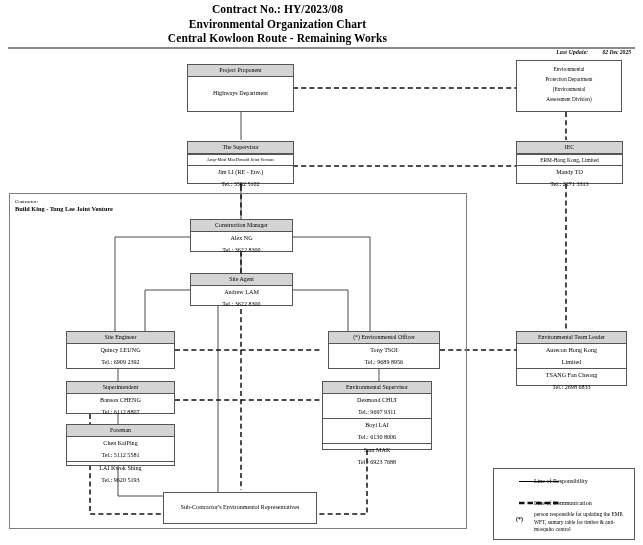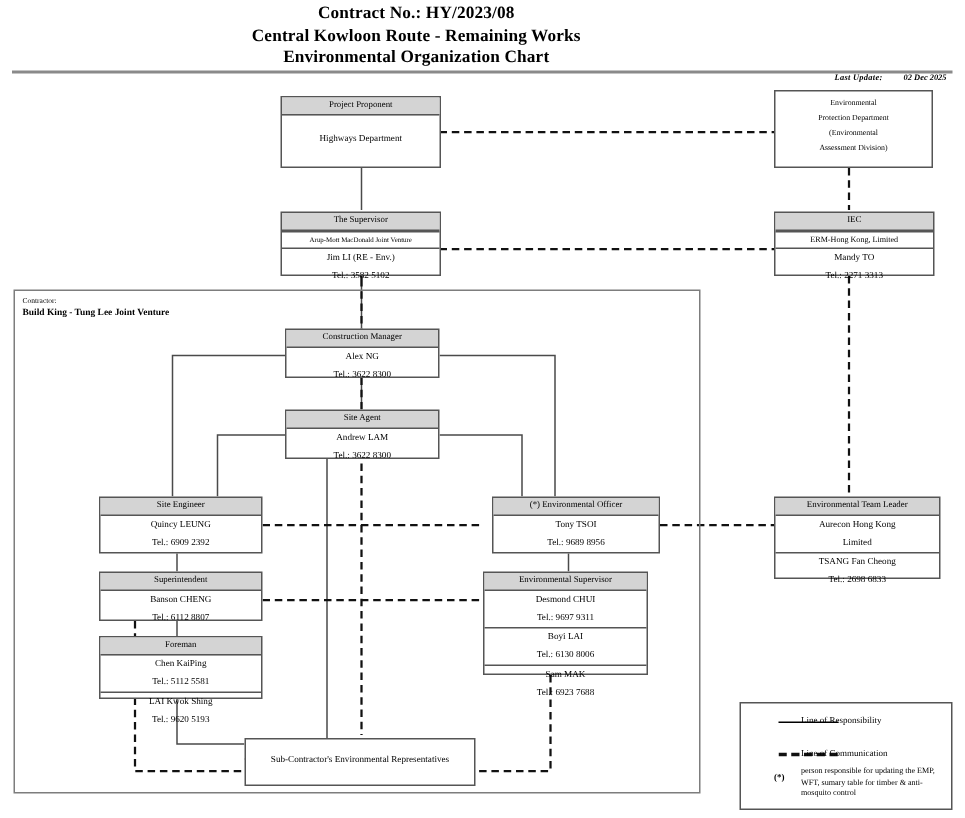--- a/index.html
+++ b/index.html
@@ -47,22 +47,22 @@
   .solid{stroke:#4a4a4a;stroke-width:1;fill:none;}
   .dash{stroke:#111;stroke-width:1.5;fill:none;stroke-dasharray:5 3.2;}
 </style>
 </head>
 <body>
 
 <div id="page">
 
   <div id="title-block">
     <div>Contract No.: HY/2023/08</div>
+    <div>Environmental Organization Chart</div>
     <div>Central Kowloon Route - Remaining Works</div>
-    <div>Environmental Organization Chart</div>
   </div>
   <div id="hr-rule"></div>
   <div id="last-update">
     <span class="lbl">Last Update:</span>
     <span>02 Dec 2025</span>
   </div>
 
   <svg id="wires" viewBox="0 0 643 545">
 
     <path class="solid" d="M241,112 L241,140"></path>

